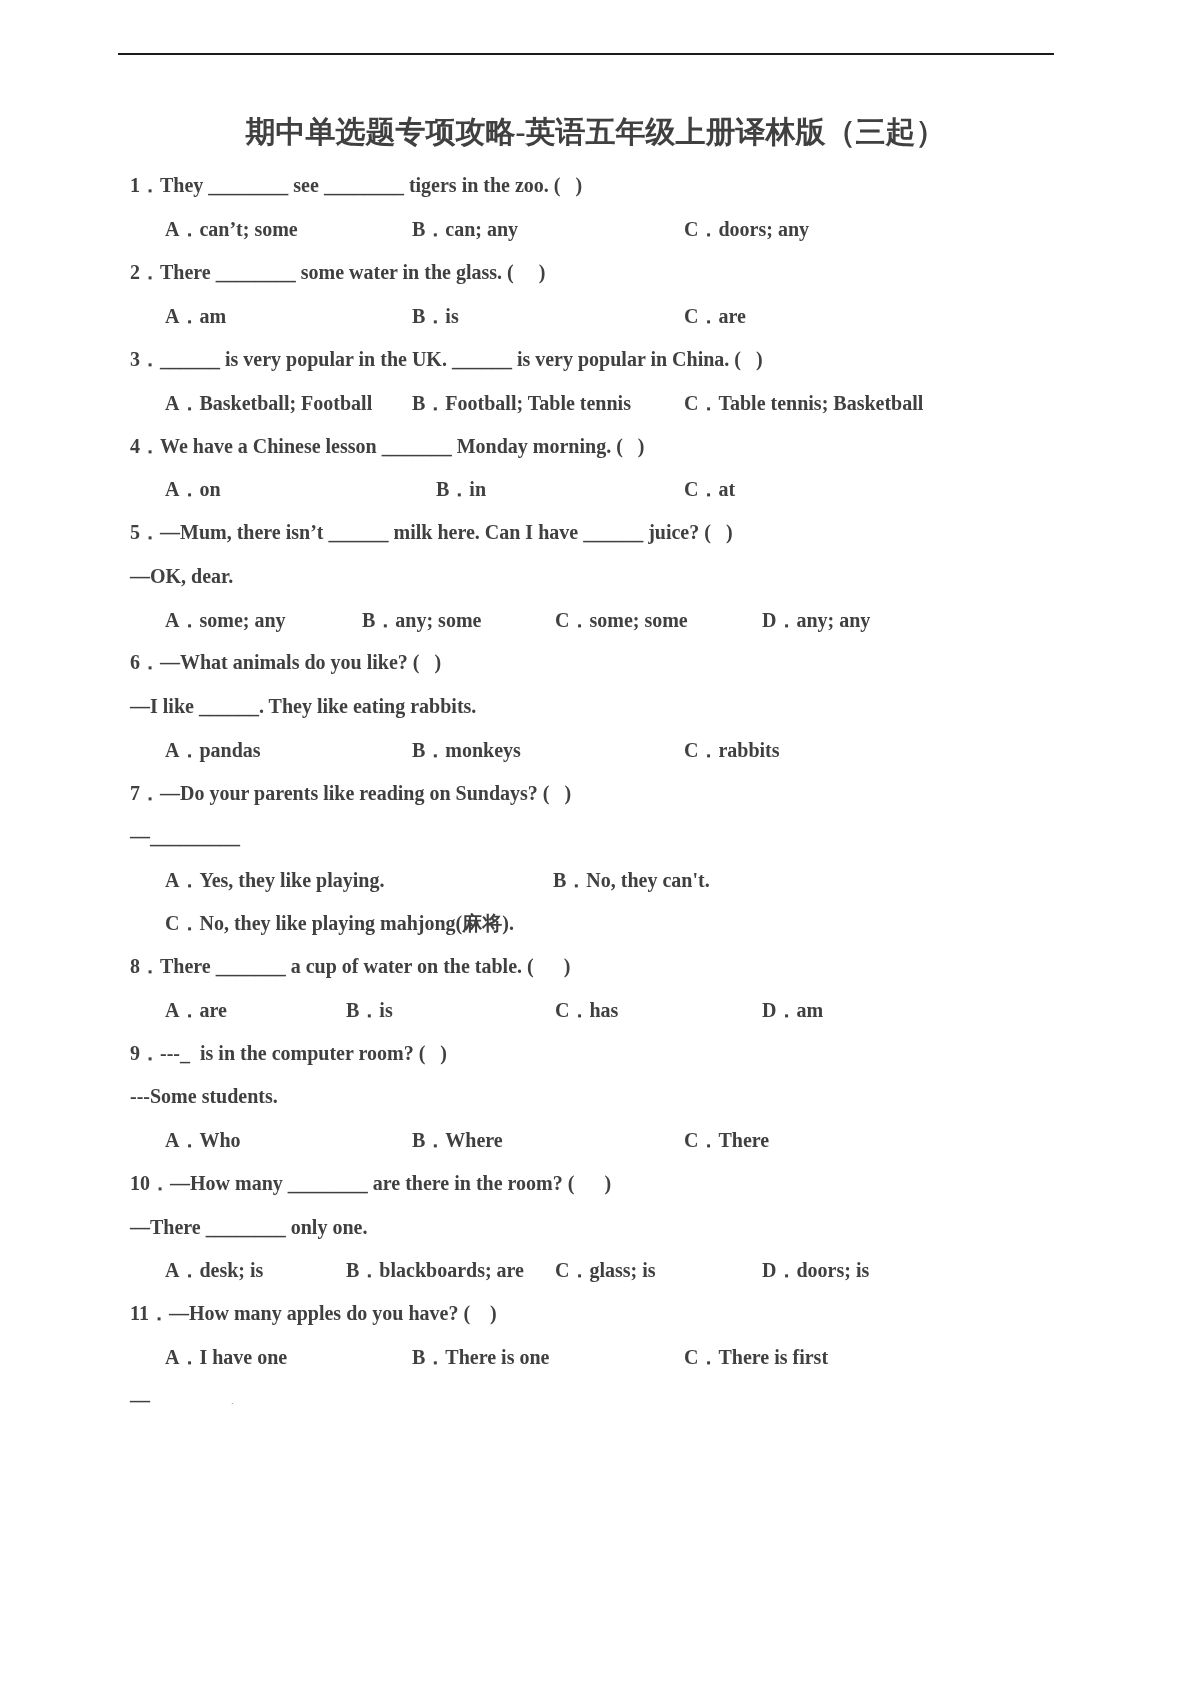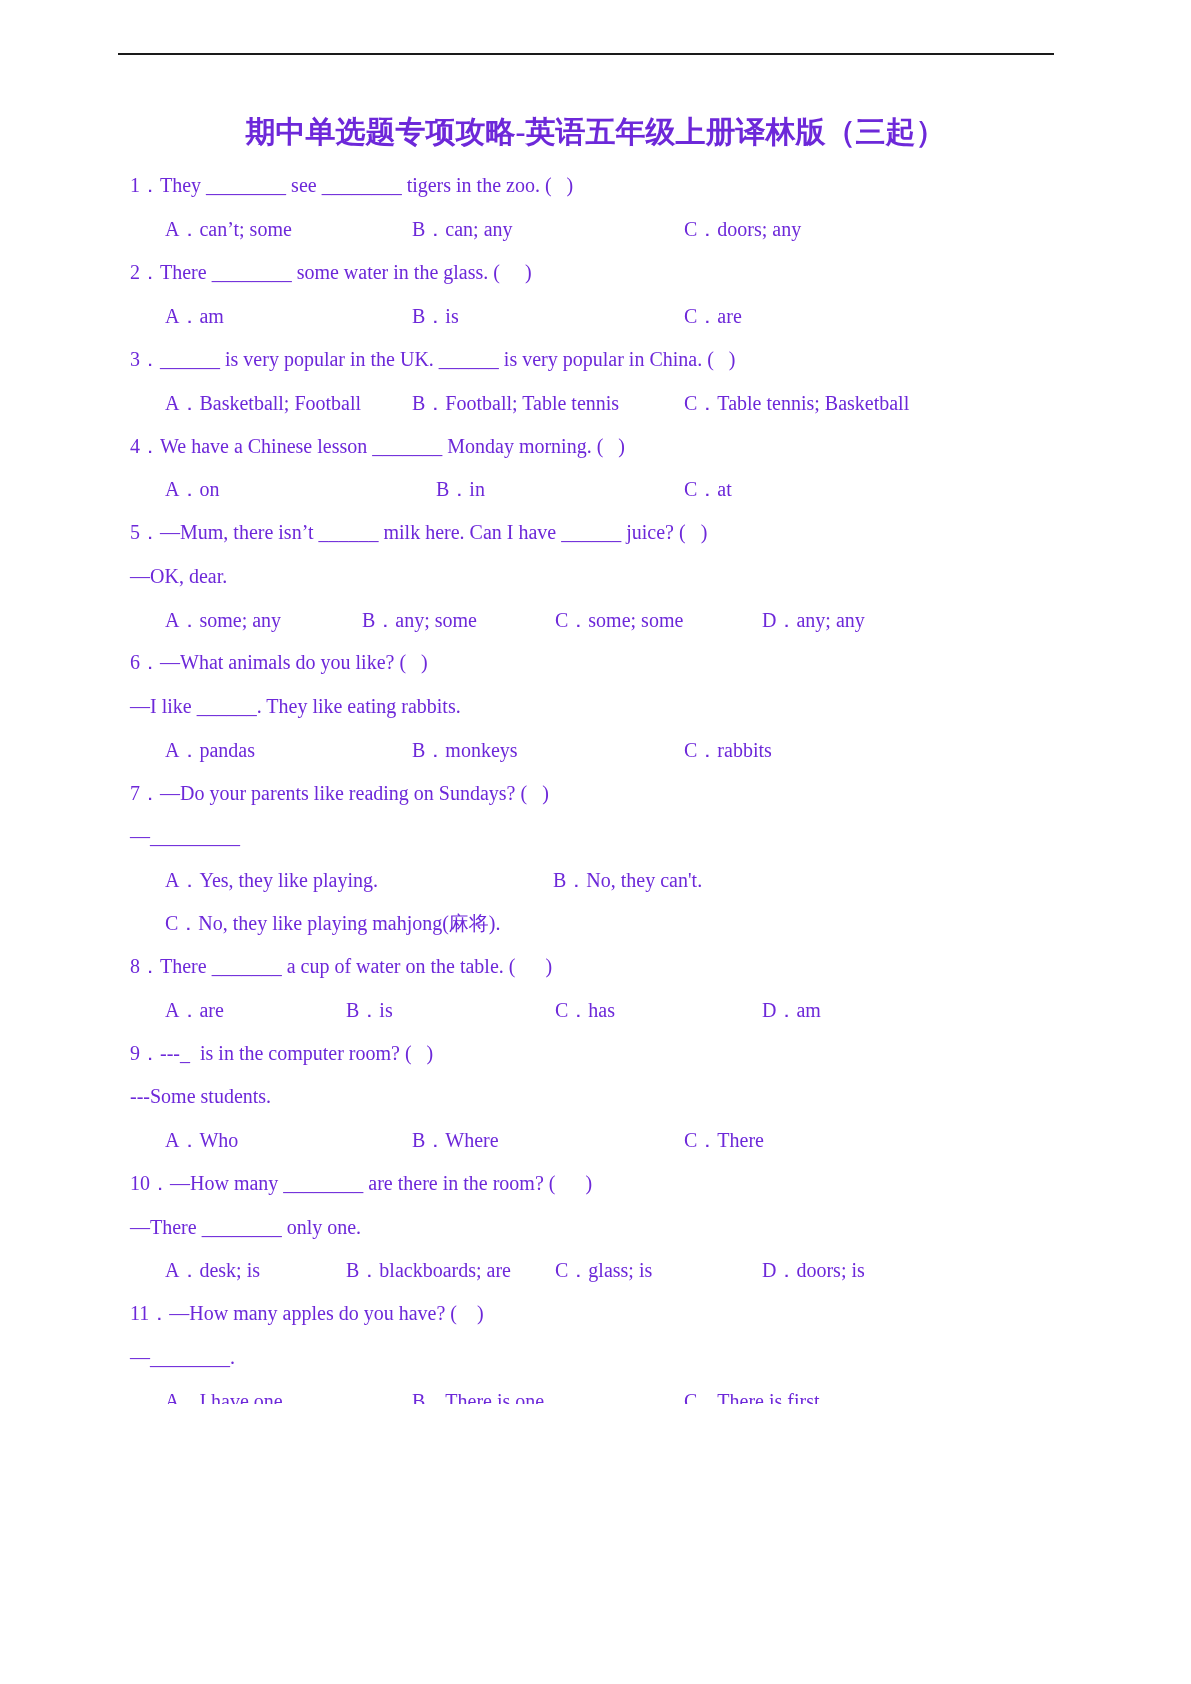--- a/index.html
+++ b/index.html
@@ -3,21 +3,21 @@
 <meta charset="utf-8">
 <style>
   html, body { margin: 0; padding: 0; background: #ffffff; }
   .page {
     position: relative;
     width: 1191px;
     height: 1404px;
     background: #ffffff;
     overflow: hidden;
     font-family: "Liberation Serif", "DejaVu Serif", serif;
-    color: #6d28d9;
+    color: #404040;
   }
   .rule {
     position: absolute;
     left: 118px;
     width: 936px;
     height: 2px;
     background: #1a1a1a;
   }
   .rule-top { top: 53px; }
   .rule-bottom { top: 1629px; }
@@ -30,20 +30,21 @@
     font-size: 30px;
     font-weight: bold;
     line-height: 40px;
     white-space: pre;
   }
   .content {
     position: absolute;
     top: 164px;
     left: 0;
     width: 100%;
+    font-weight: bold;
   }
   .line {
     height: 43.4px;
     display: flex;
     align-items: center;
     font-size: 20px;
     white-space: pre-wrap;
   }
   .line-q, .line-r { padding-left: 130px; }
   .optrow { position: relative; }
@@ -81,18 +82,18 @@
       <div class="line optrow"><span class="opt" style="left: 165px;">C．No, they like playing mahjong(麻将).</span></div>
       <div class="line line-q">8．There _______ a cup of water on the table. (      )</div>
       <div class="line optrow"><span class="opt" style="left: 165px;">A．are</span><span class="opt" style="left: 346px;">B．is</span><span class="opt" style="left: 555px;">C．has</span><span class="opt" style="left: 762px;">D．am</span></div>
       <div class="line line-q">9．---_  is in the computer room? (   )</div>
       <div class="line line-r">---Some students.</div>
       <div class="line optrow"><span class="opt" style="left: 165px;">A．Who</span><span class="opt" style="left: 412px;">B．Where</span><span class="opt" style="left: 684px;">C．There</span></div>
       <div class="line line-q">10．—How many ________ are there in the room? (      )</div>
       <div class="line line-r">—There ________ only one.</div>
       <div class="line optrow"><span class="opt" style="left: 165px;">A．desk; is</span><span class="opt" style="left: 346px;">B．blackboards; are</span><span class="opt" style="left: 555px;">C．glass; is</span><span class="opt" style="left: 762px;">D．doors; is</span></div>
       <div class="line line-q">11．—How many apples do you have? (    )</div>
+      <div class="line optrow"><span class="opt" style="left: 165px;">A．I have one</span><span class="opt" style="left: 412px;">B．There is one</span><span class="opt" style="left: 684px;">C．There is first</span></div>
       <div class="line line-r">—________.</div>
-      <div class="line optrow"><span class="opt" style="left: 165px;">A．I have one</span><span class="opt" style="left: 412px;">B．There is one</span><span class="opt" style="left: 684px;">C．There is first</span></div>
       <div class="line line-q">12．This ______ a cat and these ______ dogs. (   )</div>
     </div>
   <div class="rule rule-bottom"></div>
 </div>
 
 </body></html>

